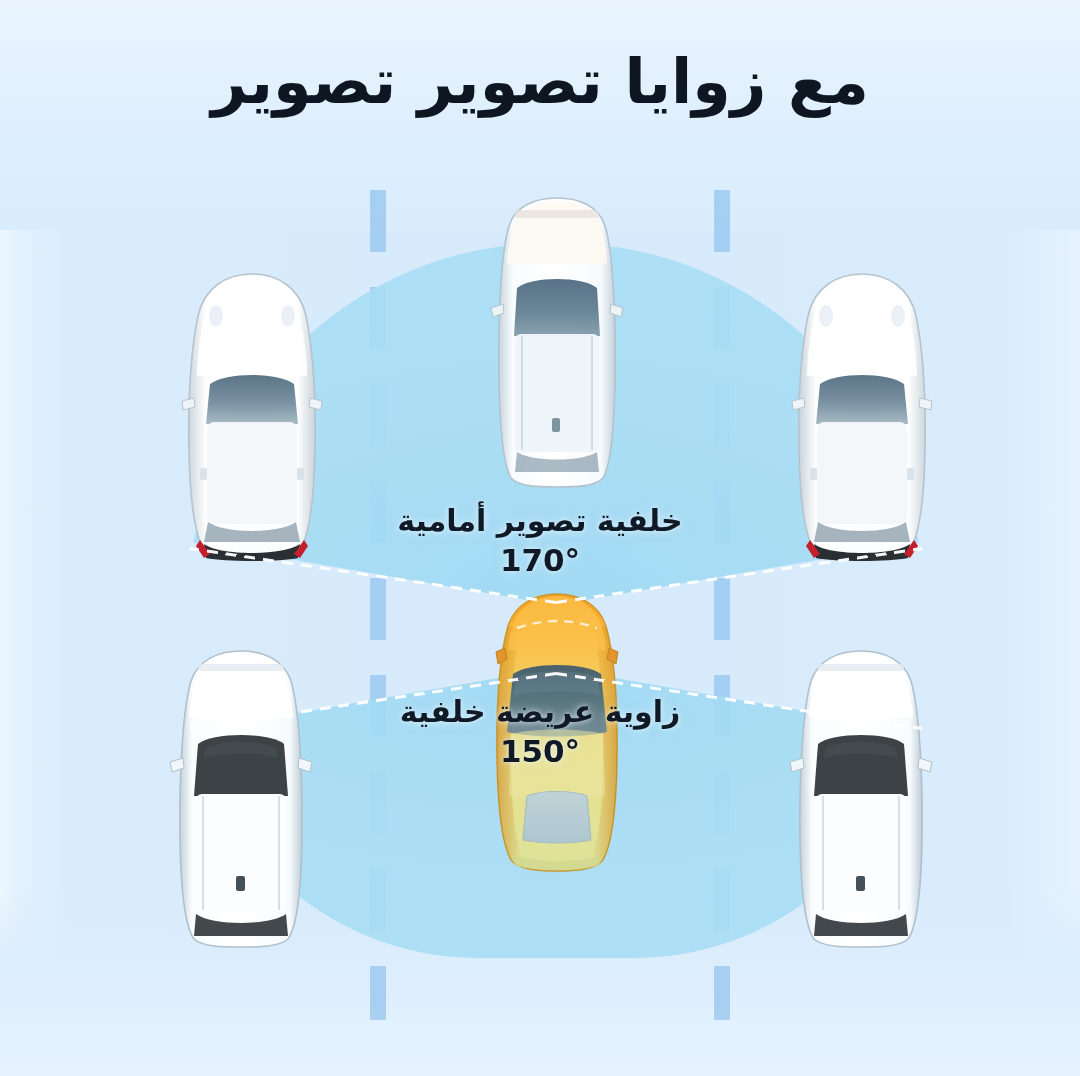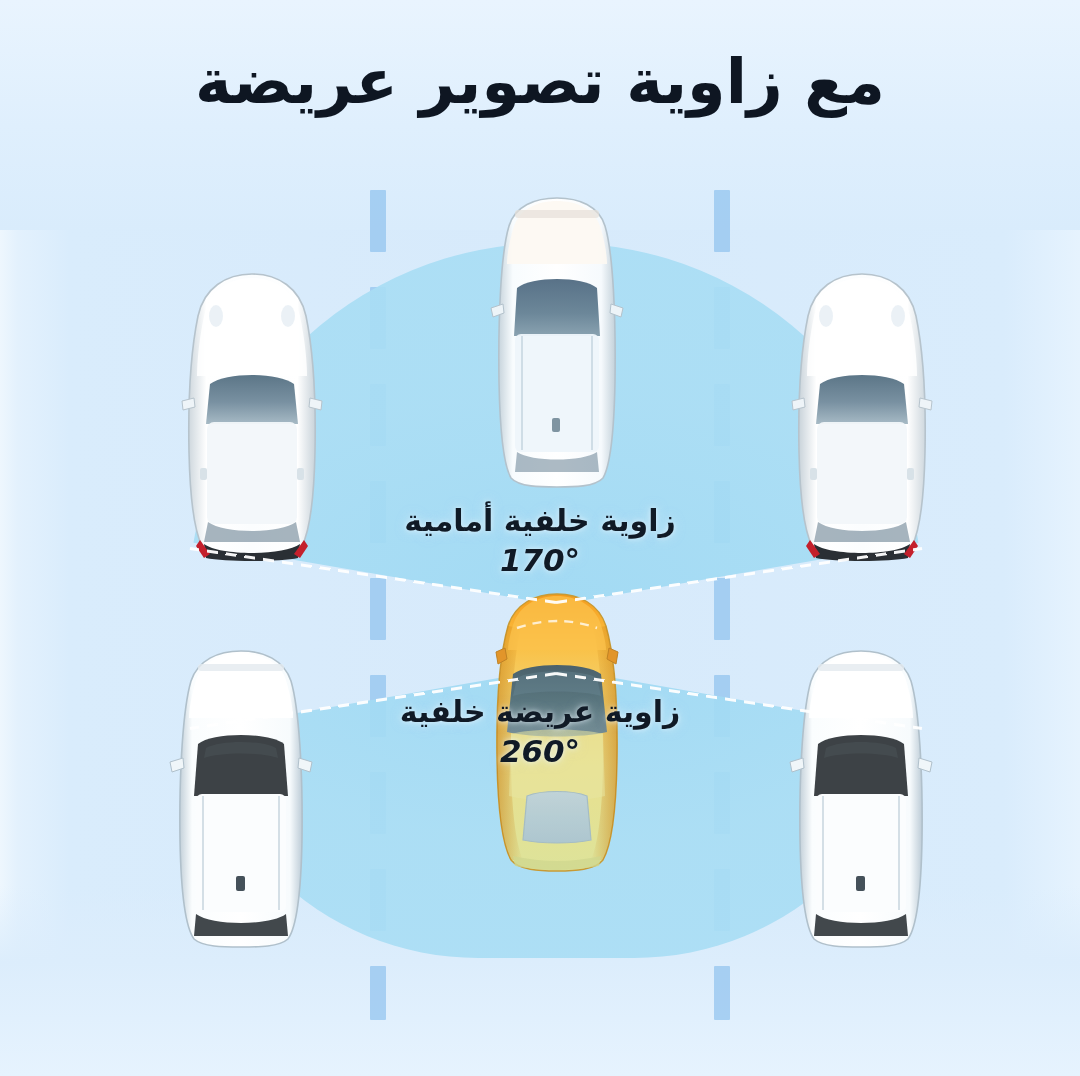--- a/index.html
+++ b/index.html
@@ -119,21 +119,21 @@
   .vlabel {
     position: absolute;
     left: 0; right: 0;
     text-align: center;
     direction: rtl;
     color: #101a26;
     font-weight: 800;
     text-shadow: 0 0 5px rgba(236,248,255,.65), 0 0 11px rgba(236,248,255,.5);
   }
   .vlabel .ltext { font-size: 30px; letter-spacing: -.4px; display:block; }
-  .vlabel .lnum  { font-size: 31px; display:block; margin-top: 4px; direction: ltr; font-style: italic; }
+  .vlabel .lnum  { font-size: 31px; display:block; margin-top: 4px; direction: ltr; }
   .label-front { top: 503px; }
   .label-rear  { top: 694px; }
 </style>
 </head>
 <body>
 
 <div id="stage">
 
   <div class="bg-base"></div>
   <div class="bg-top-fade"></div>
@@ -385,25 +385,25 @@
     </svg>
   </div>
 
   <div id="edges" style="position:absolute;inset:0;z-index:8;pointer-events:none;">
       <div class="cone-edge" style="left: 556px; top: 601px; width: 369.962px; transform: rotate(-171.607deg);"></div>
       <div class="cone-edge" style="left: 556px; top: 601px; width: 369.962px; transform: rotate(-8.39293deg);"></div>
       <div class="cone-edge" style="left: 556px; top: 672px; width: 370.109px; transform: rotate(171.454deg);"></div>
       <div class="cone-edge" style="left: 556px; top: 672px; width: 370.109px; transform: rotate(8.54608deg);"></div>
     </div>
 
-  <div class="title">مع زاوية تصوير عريضة</div>
+  <div class="title">مع زوايا تصوير تصوير</div>
 
   <div class="vlabel label-front" style="z-index:10;">
-    <span class="ltext">زاوية خلفية أمامية</span>
+    <span class="ltext">خلفية تصوير أمامية</span>
     <span class="lnum">170°</span>
   </div>
 
   <div class="vlabel label-rear" style="z-index:10;">
     <span class="ltext">زاوية عريضة خلفية</span>
-    <span class="lnum">260°</span>
+    <span class="lnum">150°</span>
   </div>
 
 </div>
 
 </body></html>

